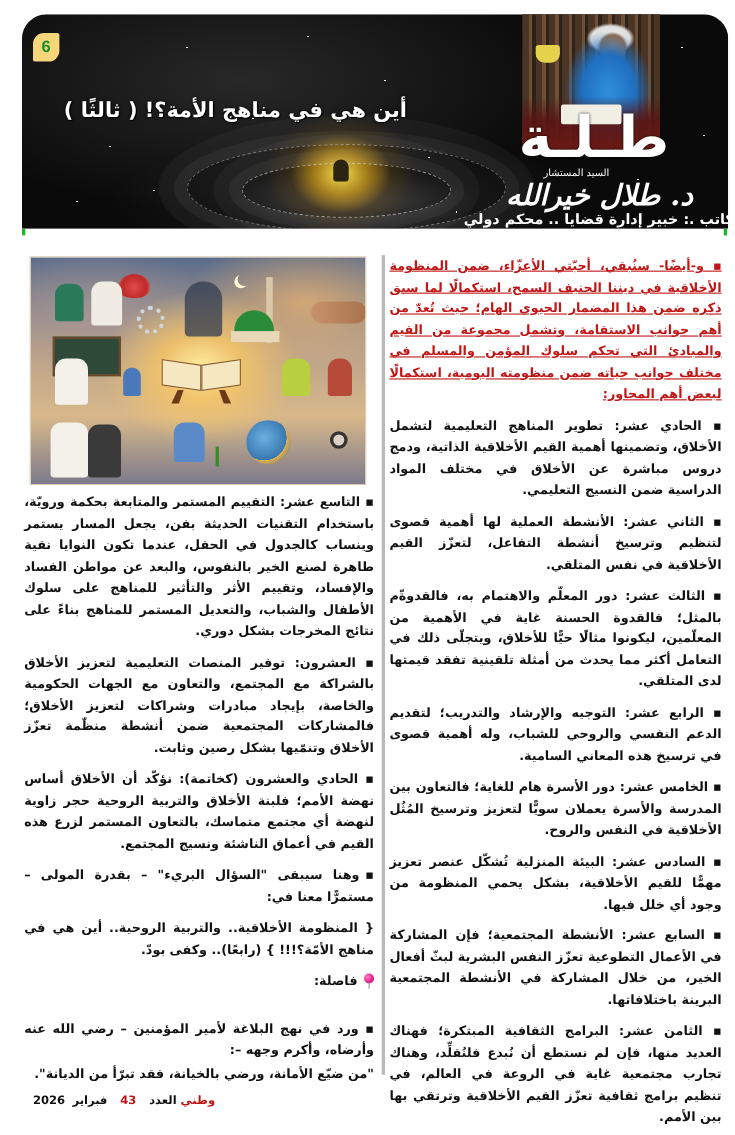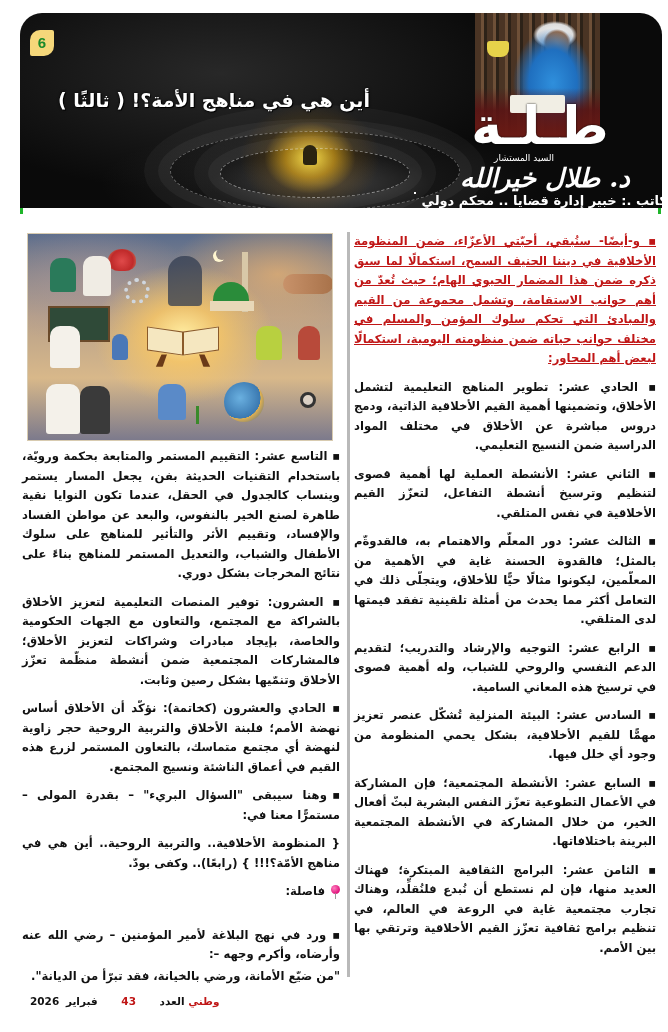--- a/index.html
+++ b/index.html
@@ -285,21 +285,21 @@
       position: absolute;
       left: 30px; top: 995px;
       direction: rtl;
       font-size: 10.5px;
       font-weight: bold;
       font-family: "DejaVu Sans", sans-serif;
       white-space: nowrap;
     }
     .footer .brand { color: #c01616; }
     .footer .label { color: #111; }
-    .footer .issue { color: #c01616; margin: 0 20px; }
+    .footer .issue { color: #c01616; margin: 0 8px; }
     .footer .month { color: #111; }
     .footer .year { color: #111; margin-right: 3px; direction: ltr; unicode-bidi: embed; text-align: right; }
   </style>
 </head>
 <body>
 
 <div class="page">
 
   <div class="header">
     <div class="stars"></div>
@@ -352,20 +352,21 @@
     </div>
   </div>
 
   <div class="col-divider"></div>
   <div class="col-right">
     <p class="intro">▪ و-أيضًا- سنُبقي، أحبّتي الأعزّاء، ضمن المنظومة الأخلاقية في ديننا الحنيف السمح، استكمالًا لما سبق ذكره ضمن هذا المضمار الحيوي الهام؛ حيث تُعدّ من أهم جوانب الاستقامة، وتشمل مجموعة من القيم والمبادئ التي تحكم سلوك المؤمن والمسلم في مختلف جوانب حياته ضمن منظومته اليومية، استكمالًا لبعض أهم المحاور:</p>
     <p class="para">▪ الحادي عشر: تطوير المناهج التعليمية لتشمل الأخلاق، وتضمينها أهمية القيم الأخلاقية الذاتية، ودمج دروس مباشرة عن الأخلاق في مختلف المواد الدراسية ضمن النسيج التعليمي.</p>
     <p class="para">▪ الثاني عشر: الأنشطة العملية لها أهمية قصوى لتنظيم وترسيخ أنشطة التفاعل، لتعزّز القيم الأخلاقية في نفس المتلقي.</p>
     <p class="para">▪ الثالث عشر: دور المعلّم والاهتمام به، فالقدوةّم بالمثل؛ فالقدوة الحسنة غاية في الأهمية من المعلّمين، ليكونوا مثالًا حيًّا للأخلاق، ويتجلّى ذلك في التعامل أكثر مما يحدث من أمثلة تلقينية تفقد قيمتها لدى المتلقي.</p>
     <p class="para">▪ الرابع عشر: التوجيه والإرشاد والتدريب؛ لتقديم الدعم النفسي والروحي للشباب، وله أهمية قصوى في ترسيخ هذه المعاني السامية.</p>
+    <p class="para">▪ الخامس عشر: دور الأسرة هام للغاية؛ فالتعاون بين المدرسة والأسرة يعملان سويًّا لتعزيز وترسيخ المُثُل الأخلاقية في النفس والروح.</p>
     <p class="para">▪ السادس عشر: البيئة المنزلية تُشكّل عنصر تعزيز مهمًّا للقيم الأخلاقية، بشكل يحمي المنظومة من وجود أي خلل فيها.</p>
     <p class="para">▪ السابع عشر: الأنشطة المجتمعية؛ فإن المشاركة في الأعمال التطوعية تعزّز النفس البشرية لبثّ أفعال الخير، من خلال المشاركة في الأنشطة المجتمعية البرينة باختلافاتها.</p>
     <p class="para">▪ الثامن عشر: البرامج الثقافية المبتكرة؛ فهناك العديد منها، فإن لم نستطع أن نُبدع فلنُقلِّد، وهناك تجارب مجتمعية غاية في الروعة في العالم، في تنظيم برامج ثقافية تعزّز القيم الأخلاقية وترتقي بها بين الأمم.</p>
   </div>
 
   <div class="col-left">
     <p class="para">▪ التاسع عشر: التقييم المستمر والمتابعة بحكمة ورويّة، باستخدام التقنيات الحديثة بفن، يجعل المسار يستمر وينساب كالجدول في الحقل، عندما تكون النوايا نقية طاهرة لصنع الخير بالنفوس، والبعد عن مواطن الفساد والإفساد، وتقييم الأثر والتأثير للمناهج على سلوك الأطفال والشباب، والتعديل المستمر للمناهج بناءً على نتائج المخرجات بشكل دوري.</p>
     <p class="para">▪ العشرون: توفير المنصات التعليمية لتعزيز الأخلاق بالشراكة مع المجتمع، والتعاون مع الجهات الحكومية والخاصة، بإيجاد مبادرات وشراكات لتعزيز الأخلاق؛ فالمشاركات المجتمعية ضمن أنشطة منظّمة تعزّز الأخلاق وتنمّيها بشكل رصين وثابت.</p>
     <p class="para">▪ الحادي والعشرون (كخاتمة): نؤكّد أن الأخلاق أساس نهضة الأمم؛ فلبنة الأخلاق والتربية الروحية حجر زاوية لنهضة أي مجتمع متماسك، بالتعاون المستمر لزرع هذه القيم في أعماق الناشئة ونسيج المجتمع.</p>
     <p class="para">▪وهنا سيبقى "السؤال البريء" – بقدرة المولى – مستمرًّا معنا في:</p>

